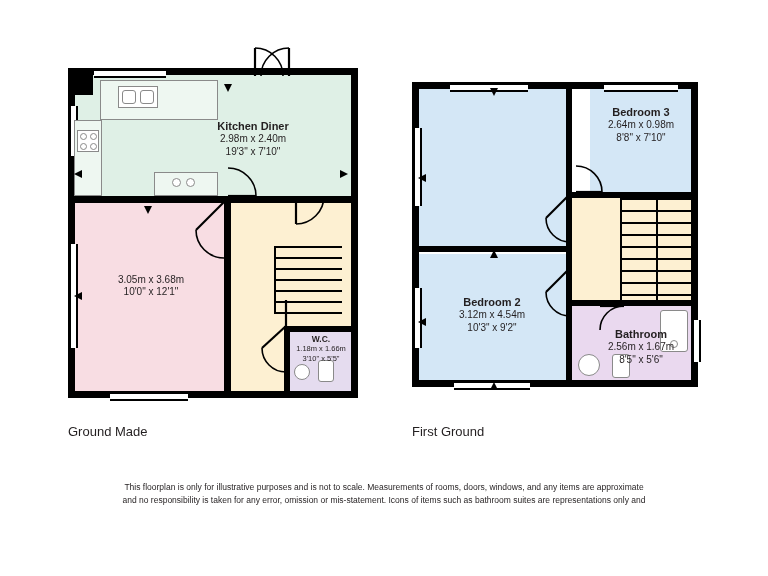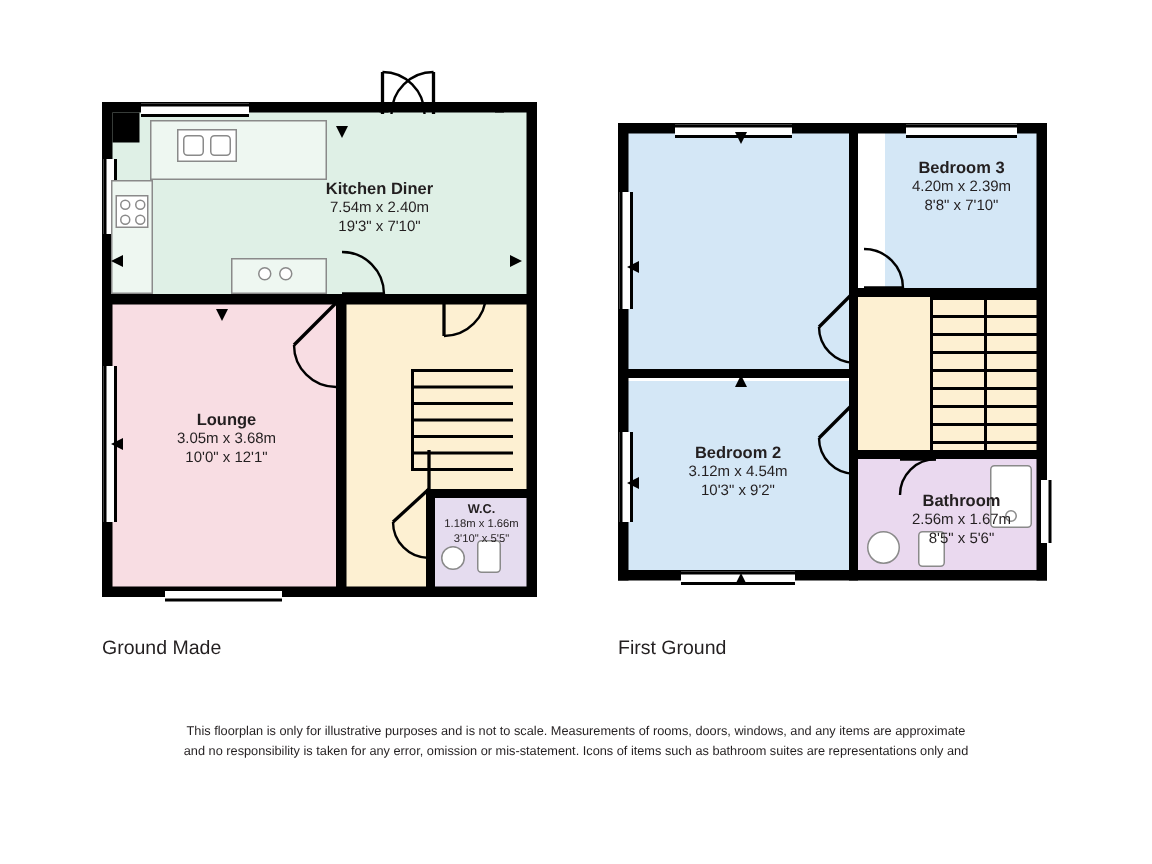--- a/index.html
+++ b/index.html
@@ -177,26 +177,25 @@
       <div class="step" style="left:0; top:22px; width:68px;"></div>
       <div class="step" style="left:0; top:33px; width:68px;"></div>
       <div class="step" style="left:0; top:44px; width:68px;"></div>
       <div class="step" style="left:0; top:55px; width:68px;"></div>
       <div class="step" style="left:0; top:66px; width:68px;"></div>
       <div class="step v" style="left:0; top:0; height:68px;"></div>
     </div>
 
     <div class="label" style="left:105px; top:52px; width:160px;">
       <span class="name">Kitchen Diner</span>
-      <span class="dim">7.54m x 2.40m</span>
+      <span class="dim">2.98m x 2.40m</span>
       <span class="dim imp">19'3" x 7'10"</span>
     </div>
 
     <div class="label" style="left:3px; top:206px; width:160px;">
-      <span class="name">Lounge</span>
       <span class="dim">3.05m x 3.68m</span>
       <span class="dim imp">10'0" x 12'1"</span>
     </div>
 
     <div class="label small" style="left:216px; top:266px; width:74px;">
       <span class="name">W.C.</span>
       <span class="dim">1.18m x 1.66m</span>
       <span class="dim imp">3'10" x 5'5"</span>
     </div>
   </div>
@@ -243,21 +242,21 @@
     </div>
 
     <div class="fixture soft" style="left:248px; top:228px; width:28px; height:42px;"></div>
     <div class="fixture round" style="left:258px; top:258px; width:8px; height:8px;"></div>
     <div class="fixture soft" style="left:200px; top:272px; width:18px; height:24px;"></div>
     <div class="fixture round" style="left:166px; top:272px; width:22px; height:22px;"></div>
 
 
     <div class="label" style="left:172px; top:24px; width:114px;">
       <span class="name">Bedroom 3</span>
-      <span class="dim">4.20m x 2.39m</span>
+      <span class="dim">2.64m x 0.98m</span>
       <span class="dim imp">8'8" x 7'10"</span>
     </div>
 
     <div class="label" style="left:0px; top:214px; width:160px;">
       <span class="name">Bedroom 2</span>
       <span class="dim">3.12m x 4.54m</span>
       <span class="dim imp">10'3" x 9'2"</span>
     </div>
 
     <div class="label" style="left:172px; top:246px; width:114px;">

